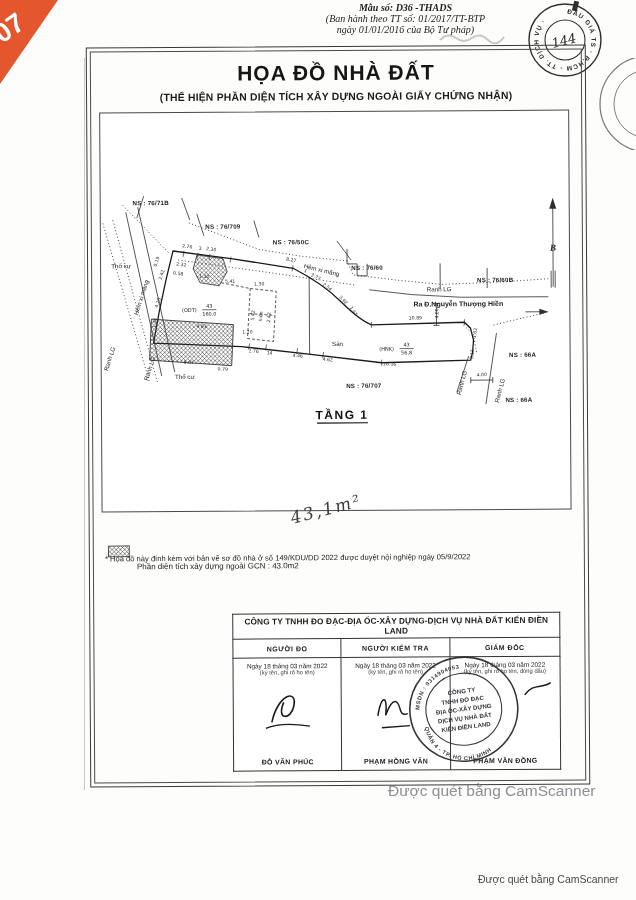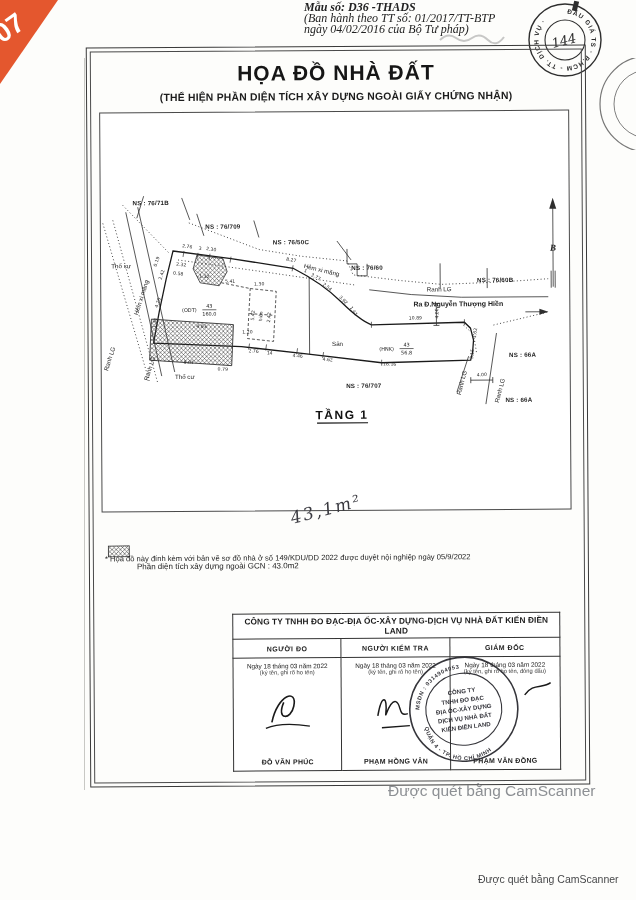--- a/index.html
+++ b/index.html
@@ -3,22 +3,22 @@
 <meta charset="utf-8">
 <style>
   html,body{margin:0;padding:0;width:636px;height:900px;overflow:hidden;
     background:#fdfdfb;font-family:"Liberation Sans",sans-serif;color:#1f1f1f;}
   .abs{position:absolute;}
   
   .page-edge{left:84px;top:58px;width:1px;height:732px;background:#c8c8c4;}
   
   .corner-flag{left:0;top:0;}
   
-  .header-note{left:304px;top:2px;width:235px;
-    font-family:"Liberation Serif",serif;font-style:italic;font-size:12px;line-height:11px;color:#222;}
+  .header-note{left:288px;top:2px;width:235px;text-align:center;
+    font-family:"Liberation Serif",serif;font-style:italic;font-size:10px;line-height:11px;color:#222;}
   .header-note .b{font-weight:bold;font-style:italic;}
   
   .frame{left:88px;top:46px;width:498px;height:738px;border:1.4px solid #3a3a3a;
     transform:rotate(-0.35deg);background:transparent;}
   .frame-inner{position:absolute;left:3px;top:3px;right:3px;bottom:3px;border:1px solid #4a4a4a;}
   .doc-title{position:absolute;left:0;top:14px;width:100%;text-align:center;
     font-size:21px;font-weight:bold;letter-spacing:1px;color:#161616;}
   .doc-subtitle{position:absolute;left:0;top:44px;width:100%;text-align:center;
     font-size:10.4px;font-weight:bold;letter-spacing:.2px;color:#1c1c1c;}
   .map-box{position:absolute;left:12px;top:64px;width:468px;height:398px;border:1px solid #4a4a4a;background:#fff;}
@@ -72,21 +72,21 @@
 <div class="abs page-edge"></div>
 
 <svg class="abs corner-flag" width="72" height="90">
   <polygon points="0,0 58,0 0,84" fill="#e4572e"></polygon>
   <text x="2" y="44" transform="rotate(-35 2 44)" font-size="27" font-weight="bold" fill="#fff" font-family="Liberation Sans, sans-serif">07</text>
 </svg>
 
 <div class="abs header-note">
   <div class="b">Mẫu số: D36 -THADS</div>
   <div>(Ban hành theo TT số: 01/2017/TT-BTP</div>
-  <div>ngày 04/02/2016 của Bộ Tư pháp)</div>
+  <div>ngày 01/01/2016 của Bộ Tư pháp)</div>
 </div>
 
 <svg class="abs scribble" width="80" height="22">
   <path d="M2,12 q8,-8 16,-2 t16,0 t16,2 t16,-3" stroke="#9a9a9a" stroke-width="2" fill="none" opacity="0.55"></path>
 </svg>
 
 <svg class="abs stamp-top" width="112" height="104">
   <defs>
     <path id="arcRing" d="M 52,13.5 a 26.5,26.5 0 1 1 -0.05,0" fill="none"></path>
   </defs>

